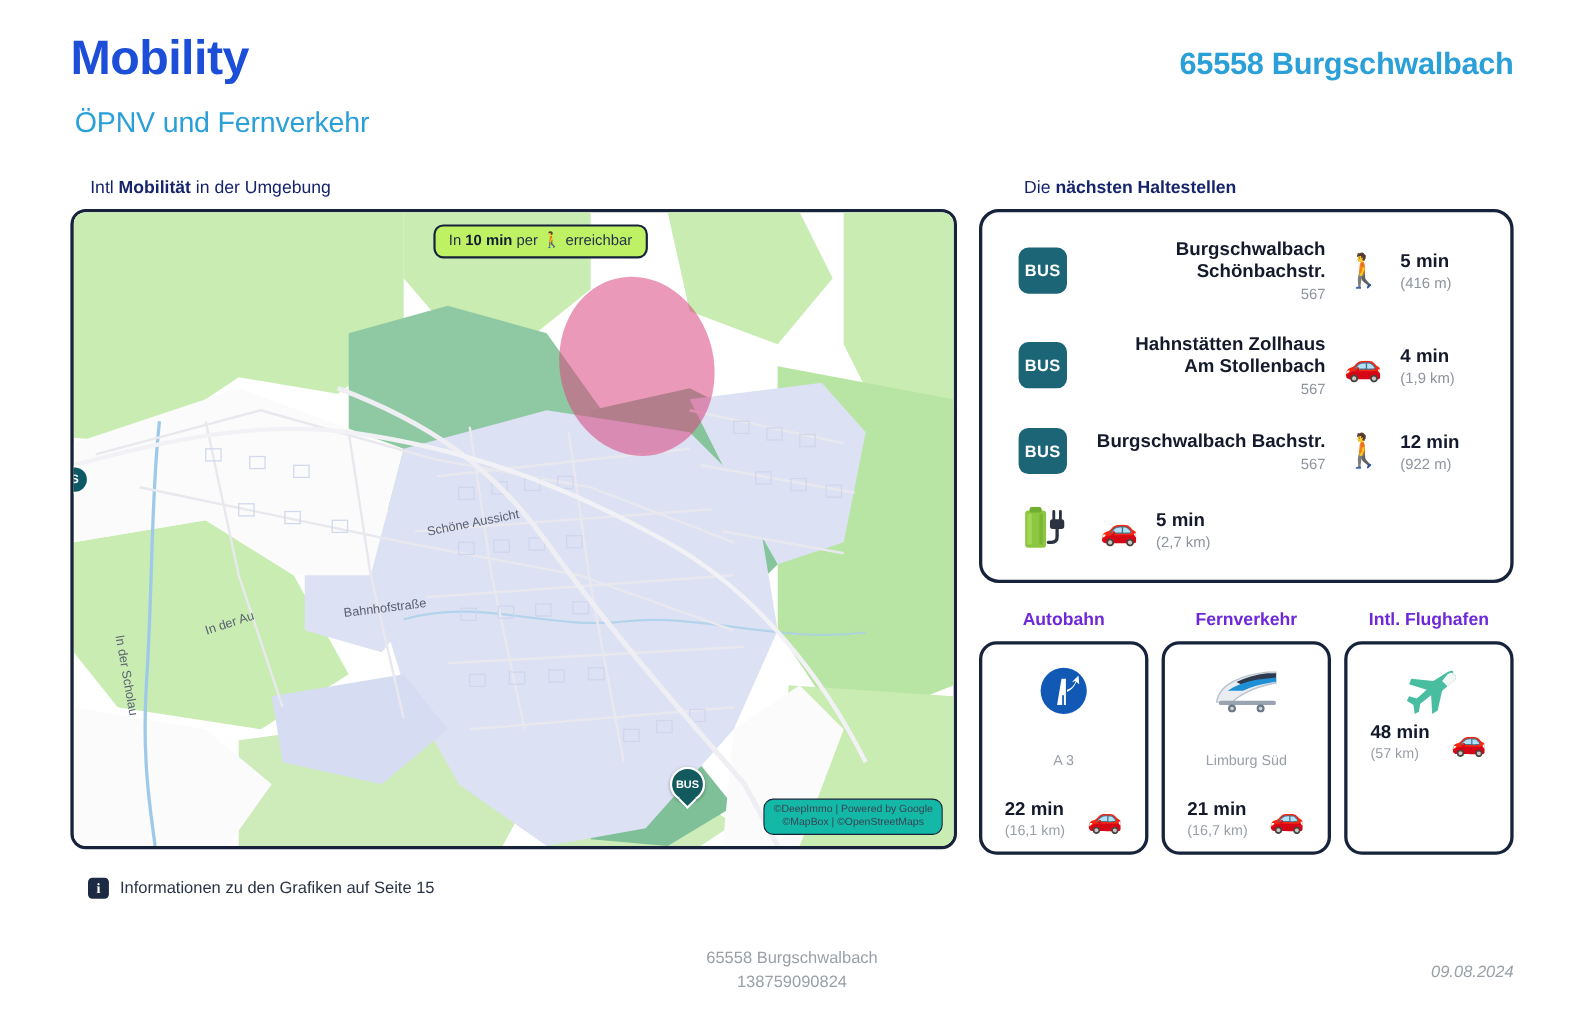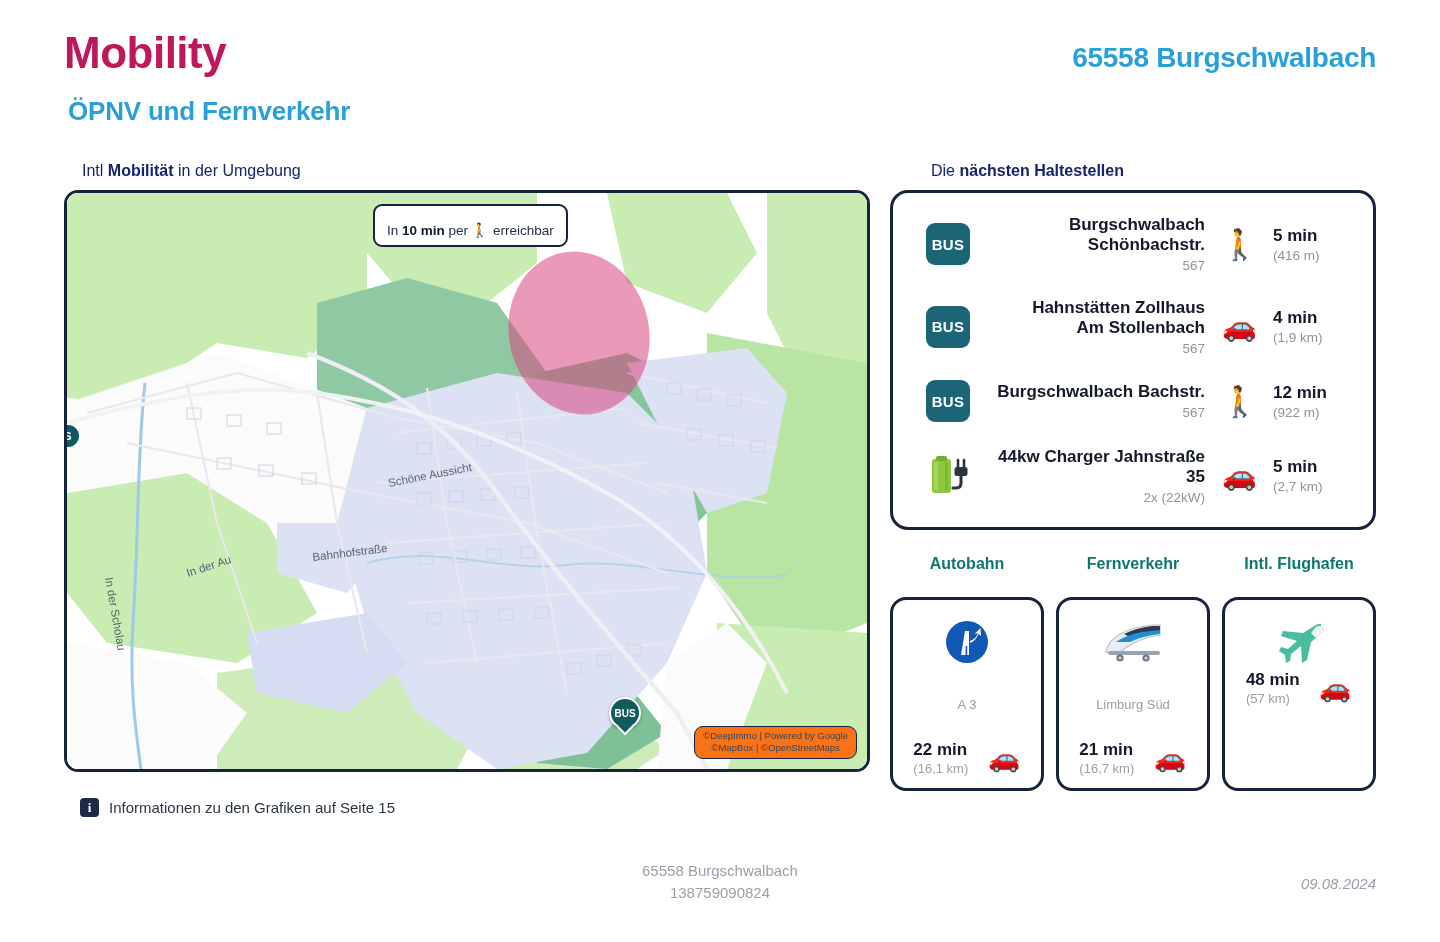--- a/index.html
+++ b/index.html
@@ -8,25 +8,25 @@
     background: #ffffff;
     font-family: "Liberation Sans", sans-serif;
     overflow: hidden;
   }
   .page { position: relative; width: 1440px; height: 942px; }
 
   
   .title-main {
     position: absolute; left: 64px; top: 28px;
     font-size: 44px; font-weight: 700; letter-spacing: -0.5px;
-    color: #be185d;
+    color: #1d4ed8;
   }
   .title-sub {
     position: absolute; left: 68px; top: 96px;
-    font-size: 26px; font-weight: 700; letter-spacing: -0.2px;
+    font-size: 26px; font-weight: 400; letter-spacing: -0.2px;
     color: #2a9fd8;
   }
   .header-right {
     position: absolute; right: 64px; top: 42px;
     font-size: 28px; font-weight: 700; letter-spacing: -0.3px;
     color: #2a9fd8; text-align: right;
   }
 
   
   .cap { font-size: 16px; color: #16246b; }
@@ -38,31 +38,31 @@
   .map-frame {
     position: absolute; left: 64px; top: 190px;
     width: 806px; height: 582px;
     border: 3px solid #17233a; border-radius: 14px;
     overflow: hidden; background: #e9f5de;
   }
   .map-canvas { position: absolute; inset: 0; }
   .map-canvas svg { display:block; width: 800px; height: 576px; }
 
   .iso-badge {
-    position: absolute; left: 306px; top: 11px;
-    background: #ffffff; border: 2px solid #17233a; border-radius: 9px;
-    padding: 17px 12px 6px; font-size: 13.5px; color: #243049;
+    position: absolute; left: 327px; top: 11px;
+    background: #bef264; border: 2px solid #17233a; border-radius: 9px;
+    padding: 5px 12px 6px; font-size: 13.5px; color: #243049;
     white-space: nowrap; line-height: 1.1;
   }
   .iso-badge b { font-weight: 700; color:#111b2e; }
   .iso-badge .ped { color:#e0376c; font-size: 14px; }
 
   .attrib {
     position: absolute; right: 10px; bottom: 10px;
-    background: #f97316; border: 1.5px solid #17233a; border-radius: 9px;
+    background: #14b8a6; border: 1.5px solid #17233a; border-radius: 9px;
     padding: 3px 8px 4px; text-align: center;
     font-size: 9.5px; line-height: 1.25; color: #3a4454; white-space: nowrap;
   }
 
   .map-pin {
     position: absolute; left: 542px; top: 504px;
     width: 32px; height: 32px; border-radius: 50%;
     background: #125a5e; border: 2.5px solid #ffffff;
     box-shadow: 0 1px 3px rgba(0,0,0,.35);
     color: #fff; font-size: 10px; font-weight: 700;
@@ -119,21 +119,21 @@
   .stop-mode { width: 62px; flex: 0 0 62px; display: flex; justify-content: center; }
   .stop-time { width: 86px; flex: 0 0 86px; text-align: left; padding-left: 2px; }
   .stop-time .t { font-size: 17px; font-weight: 700; color: #14192b; }
   .stop-time .d { font-size: 13.5px; color: #8d949e; margin-top: 2px; }
 
   
   .cards { position: absolute; left: 890px; top: 555px; width: 486px; display: flex; gap: 12px; }
   .card-col { width: 154px; }
   .card-title {
     text-align: center; font-size: 16px; font-weight: 700;
-    color: #0f766e; margin-bottom: 24px;
+    color: #6d28d9; margin-bottom: 10px;
   }
   .card {
     height: 194px; border: 3px solid #17233a; border-radius: 16px; background: #fff;
     display: flex; flex-direction: column; align-items: center;
     padding: 14px 8px 12px;
   }
   .card-ico { height: 56px; display: flex; align-items: center; justify-content: center; }
   .card-sub {
     flex: 1 1 auto; display: flex; align-items: center; justify-content: center;
     text-align: center; font-size: 13px; color: #9aa0a8; line-height: 1.25; padding: 0 2px;
@@ -359,24 +359,20 @@
         <svg width="46" height="44" viewBox="0 0 46 44">
           <rect x="7" y="5" width="19" height="34" rx="3" fill="#8dc63f"></rect>
           <rect x="11" y="2" width="11" height="5" rx="2" fill="#6fae2e"></rect>
           <rect x="9" y="8" width="4" height="28" fill="#a6d95c" opacity=".8"></rect>
           <rect x="20" y="8" width="3" height="28" fill="#6fae2e" opacity=".6"></rect>
           <path d="M33 6 v8 M39 6 v8" stroke="#2b3340" stroke-width="2.6" stroke-linecap="round"></path>
           <rect x="29.5" y="13" width="13" height="9" rx="2.5" fill="#2b3340"></rect>
           <path d="M36 22 v7 q0 5 -5 5 h-3" stroke="#2b3340" stroke-width="3" fill="none" stroke-linecap="round"></path>
         </svg>
       </div>
-      <div class="stop-mid">
-        <div class="stop-name">44kw Charger Jahnstraße 35</div>
-        <div class="stop-sub">2x (22kW)</div>
-      </div>
       <div class="stop-mode">
           <span style="font-size:28px">🚗</span>
         </div>
       <div class="stop-time">
         <div class="t">5 min</div>
         <div class="d">(2,7 km)</div>
       </div>
     </div>
 
   </div>

